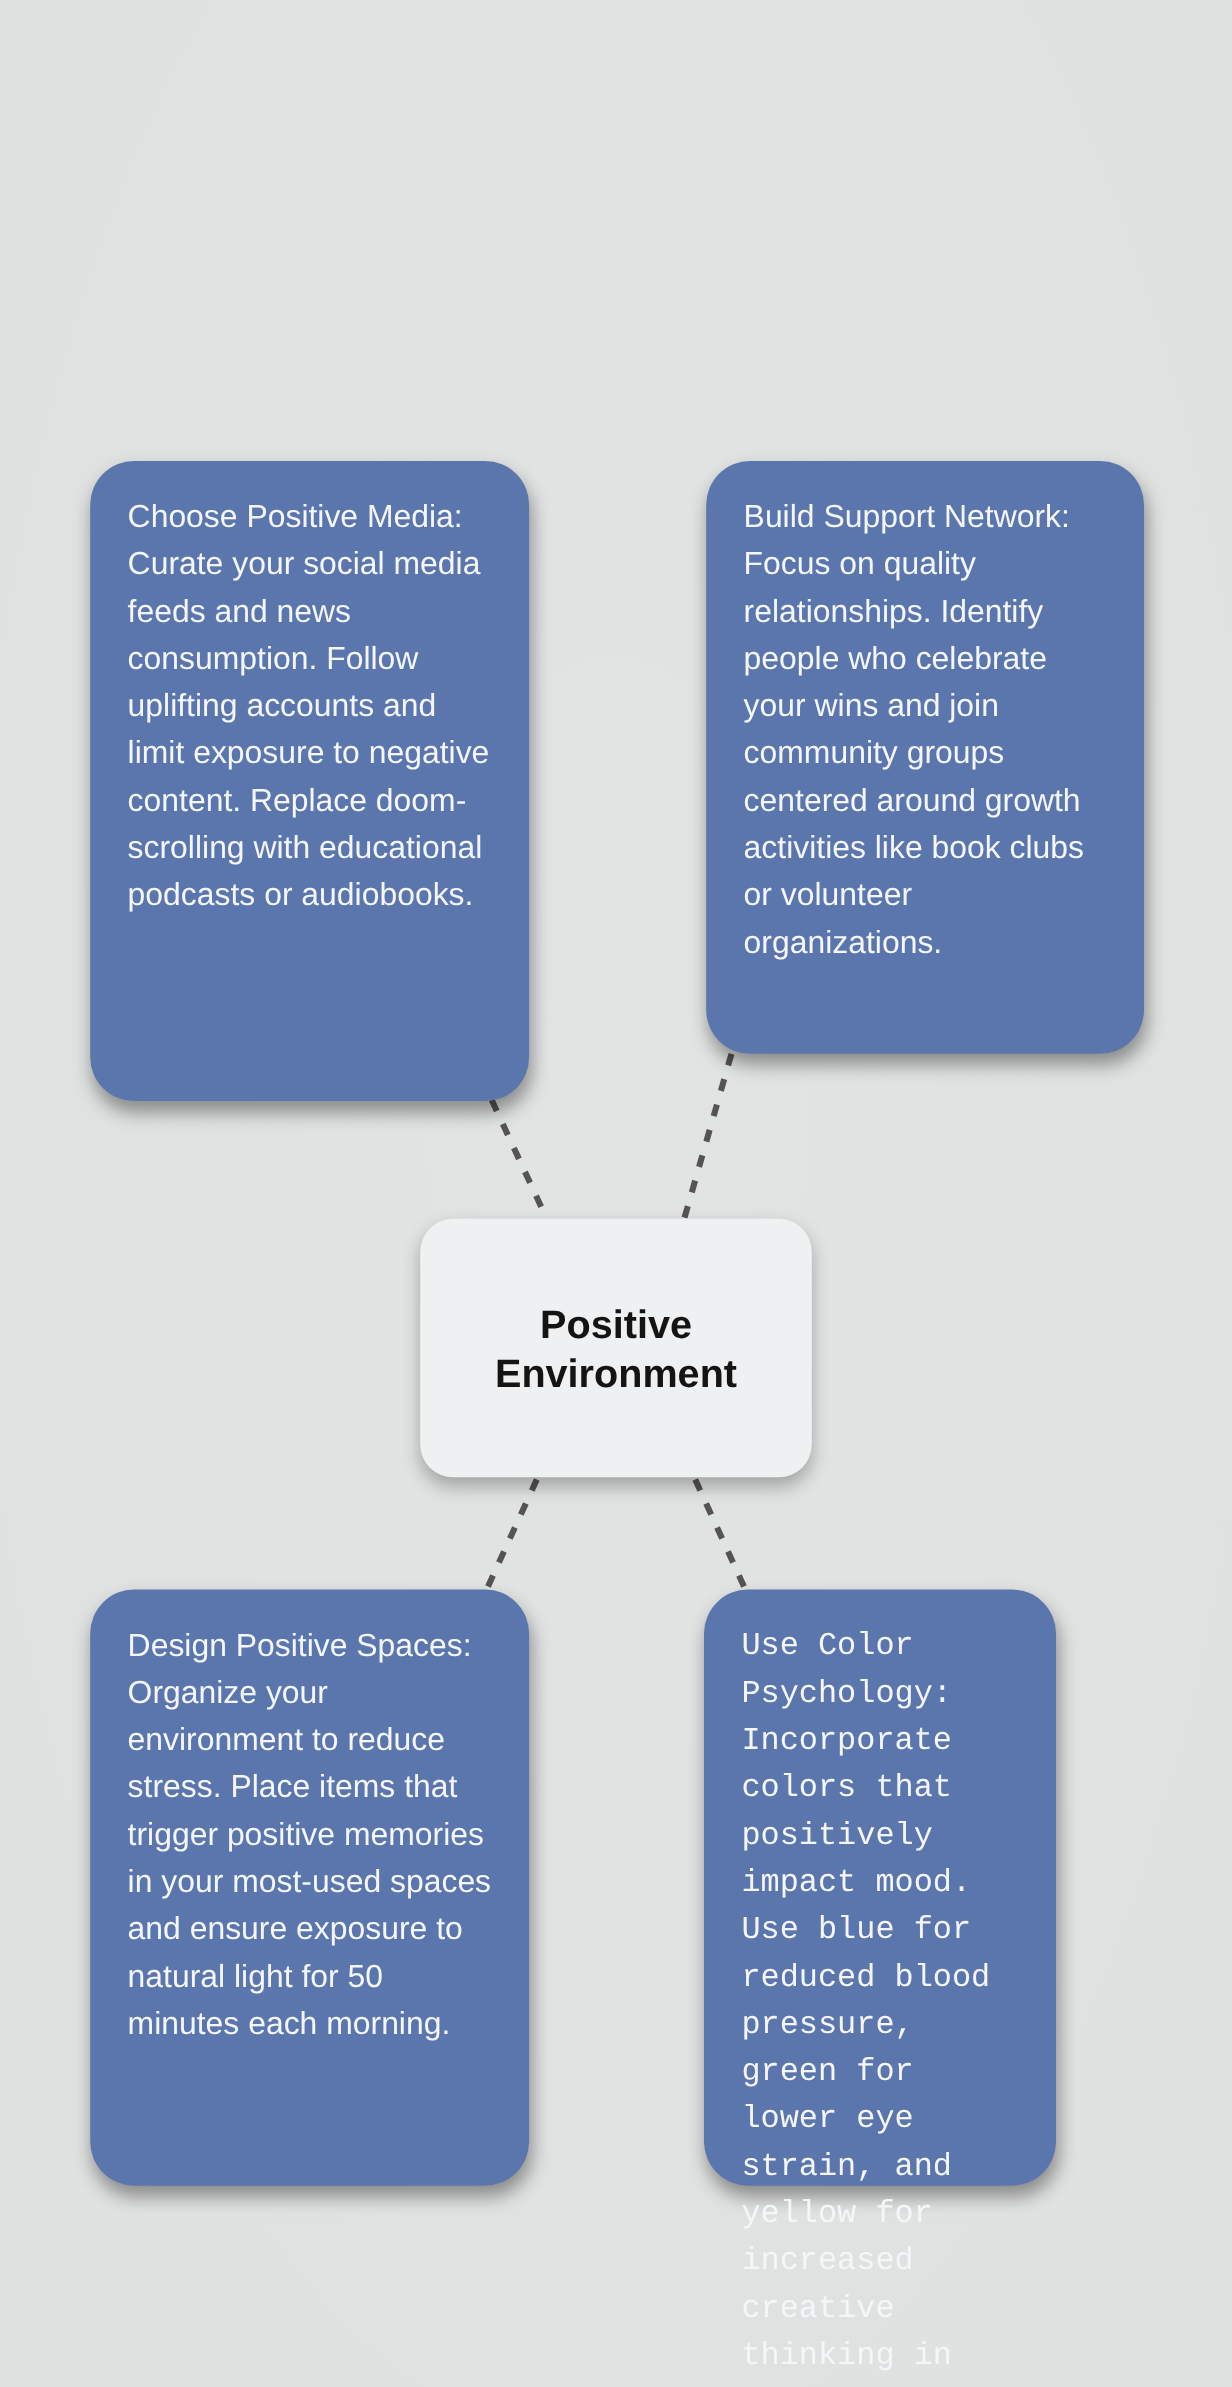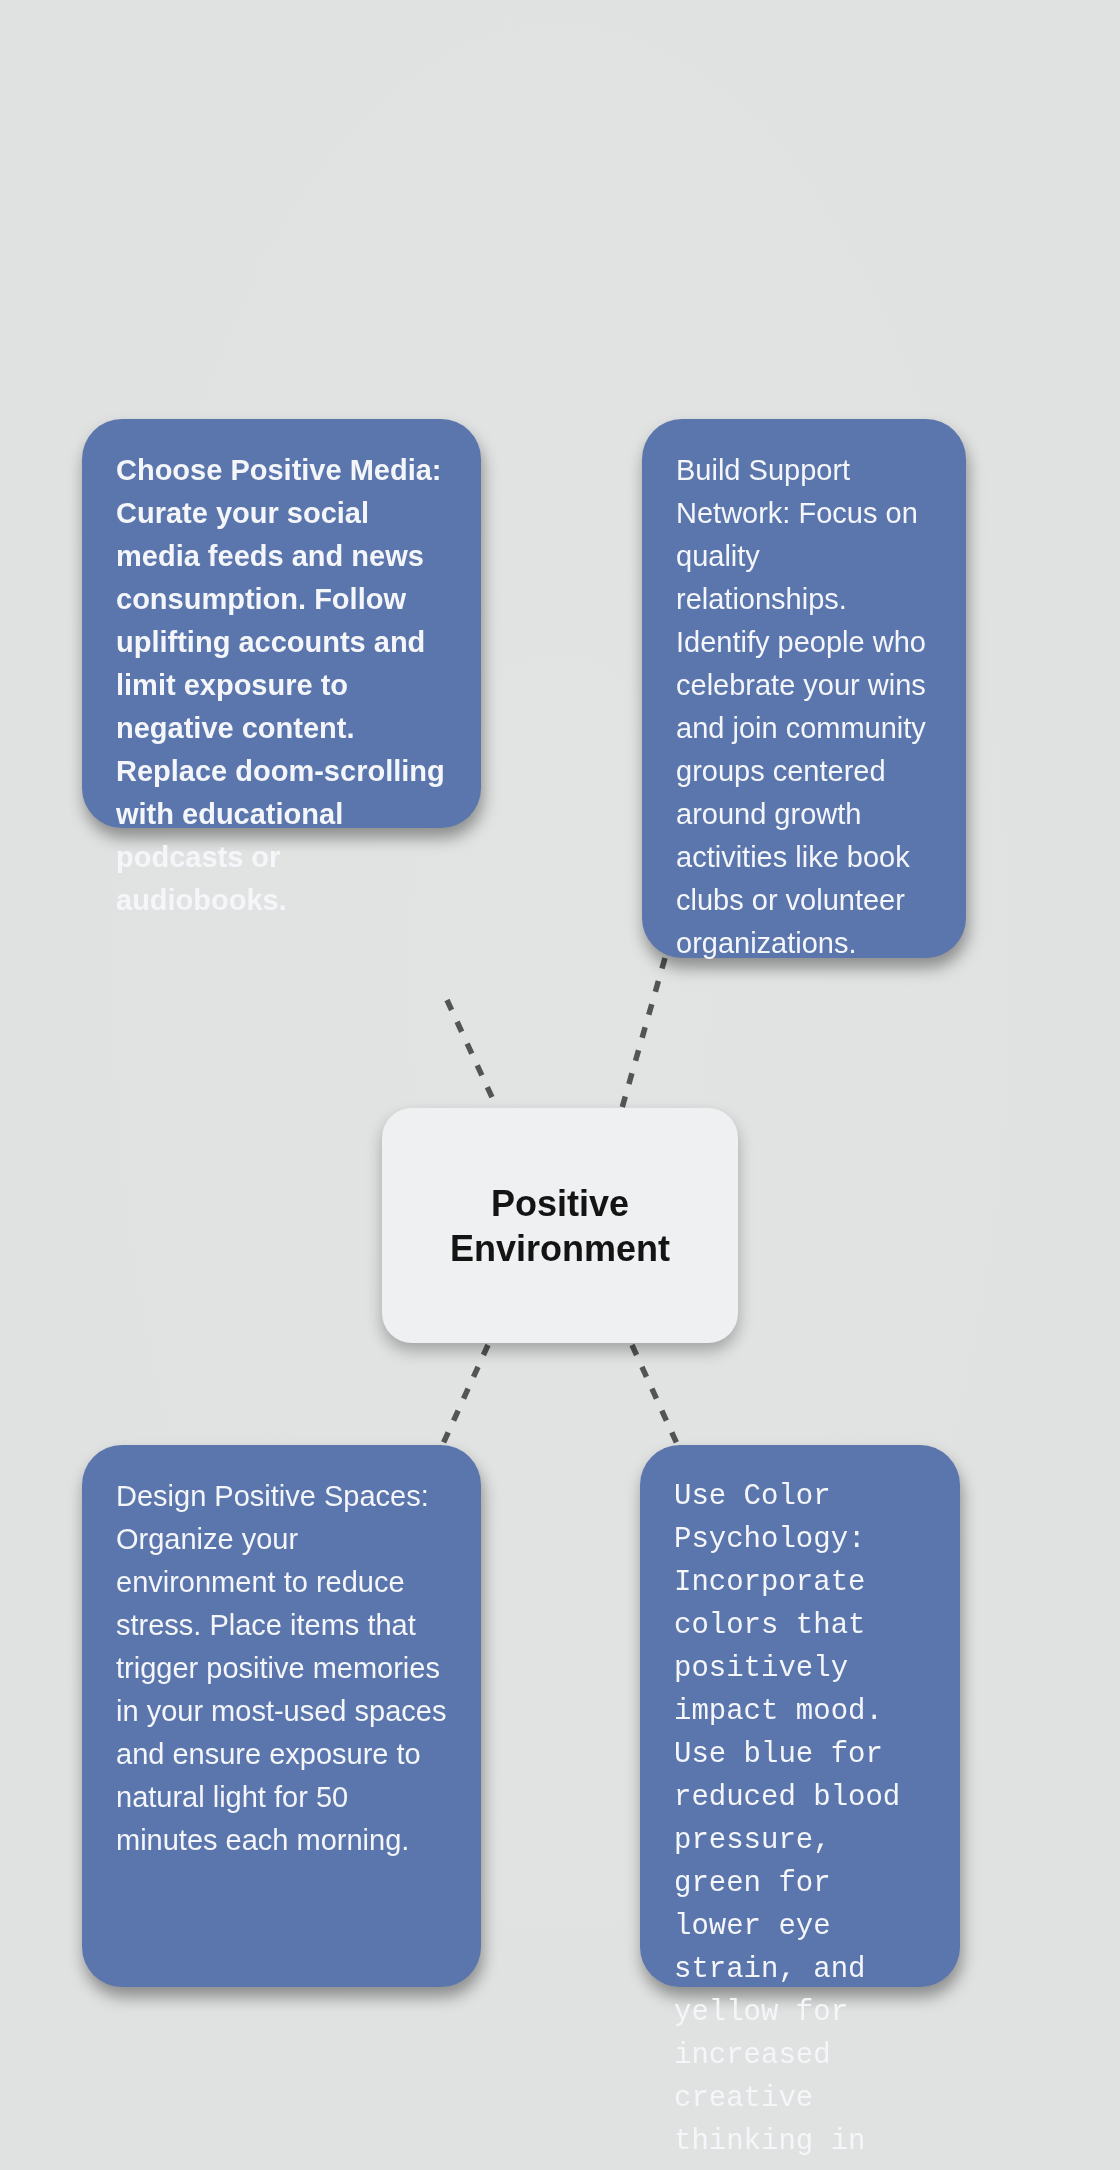--- a/index.html
+++ b/index.html
@@ -32,22 +32,22 @@
     position:absolute;
     box-sizing:border-box;
     border-radius:40px;
     background:var(--color-branch-fill,#5b76ad);
     color:var(--color-branch-text,#f4f6f9);
     font-size:29px;
     line-height:43px;
     padding:30px 28px 0 34px;
     box-shadow:2px 10px 16px rgba(0,0,0,0.38);
   }
-  .branch.tl{left:82px;  top:419px;  width:399px; height:409px;font-weight:bold;}
-  .branch.tr{left:642px; top:419px;  width:324px; height:539px;}
+  .branch.tl{left:82px;  top:419px;  width:399px; height:582px;}
+  .branch.tr{left:642px; top:419px;  width:398px; height:539px;}
   .branch.bl{left:82px;  top:1445px; width:399px; height:542px;}
   .branch.br{left:640px; top:1445px; width:320px; height:542px;font-family:Liberation Mono, monospace;}
   .center-node{
     position:absolute;
     left:382px;
     top:1108px;
     width:356px;
     height:235px;
     box-sizing:border-box;
     border-radius:30px;

